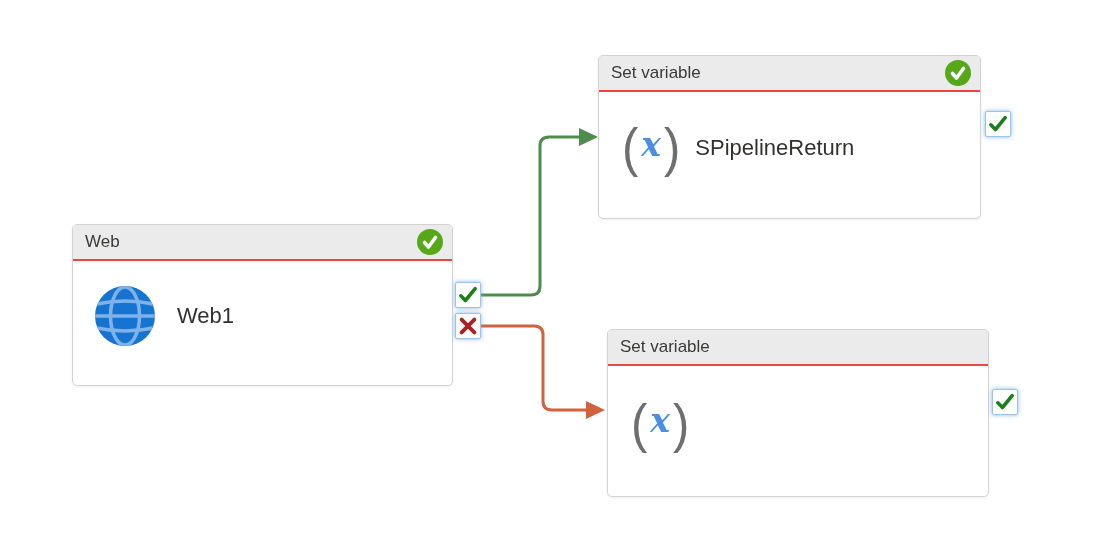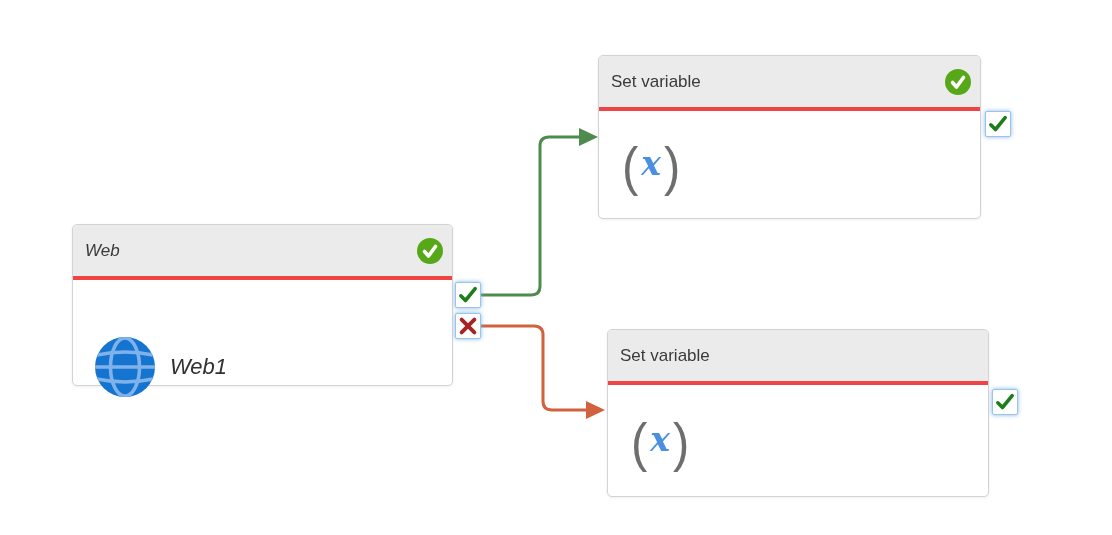--- a/index.html
+++ b/index.html
@@ -18,29 +18,29 @@
 
   
   .node {
     position: absolute;
     background: #ffffff;
     border: 1px solid #d3d3d3;
     border-radius: 5px;
     box-shadow: 0 1px 3px rgba(0,0,0,0.07);
     box-sizing: border-box;
   }
-  .node-web  { left: 72px;  top: 224px; width: 381px; height: 162px; font-style: italic; }
+  .node-web  { left: 72px;  top: 224px; width: 381px; height: 162px; }
   .node-sv1  { left: 598px; top: 55px;  width: 383px; height: 164px; }
   .node-sv2  { left: 607px; top: 329px; width: 382px; height: 168px; }
 
   .node-header {
-    height: 55px;
+    height: 36px;
     background: #ebebeb;
     border-radius: 4px 4px 0 0;
-    border-bottom: 4px solid #ef4444;
+    border-bottom: 2px solid #ef4444;
     display: flex;
     align-items: center;
     padding: 0 9px 0 12px;
     box-sizing: border-box;
   }
   .node-type {
     flex: 1;
     font-size: 17px;
     color: #3b3a39;
     white-space: nowrap;
@@ -54,21 +54,21 @@
     align-items: center;
     justify-content: center;
     flex: 0 0 auto;
   }
   .node-body {
     display: flex;
     align-items: center;
     height: calc(100% - 50px);
     box-sizing: border-box;
   }
-  .node-web .node-body { padding-left: 20px; gap: 13px; margin-top: 32px; }
+  .node-web .node-body { padding-left: 20px; gap: 20px; }
   .node-sv1 .node-body, .node-sv2 .node-body { padding-left: 23px; gap: 15px; }
   .node-name {
     font-size: 22px;
     color: #323130;
     white-space: nowrap;
   }
 
   
   .globe { width: 64px; height: 64px; display: block; flex: 0 0 auto; }
 
@@ -179,20 +179,21 @@
           <path d="M7.5 13.5 L11.5 18 L18.5 8.5" fill="none" stroke="#ffffff" stroke-width="3.6" stroke-linecap="round" stroke-linejoin="round"></path>
         </svg>
       </span>
     </div>
     <div class="node-body">
       <span class="varicon">
         <span class="paren">(</span>
         <span class="varx">x</span>
         <span class="paren">)</span>
       </span>
+      <span class="node-name">SPipelineReturn</span>
     </div>
   </div>
 
   <div class="node node-sv2">
     <div class="node-header">
       <span class="node-type">Set variable</span>
     </div>
     <div class="node-body">
       <span class="varicon">
         <span class="paren">(</span>

